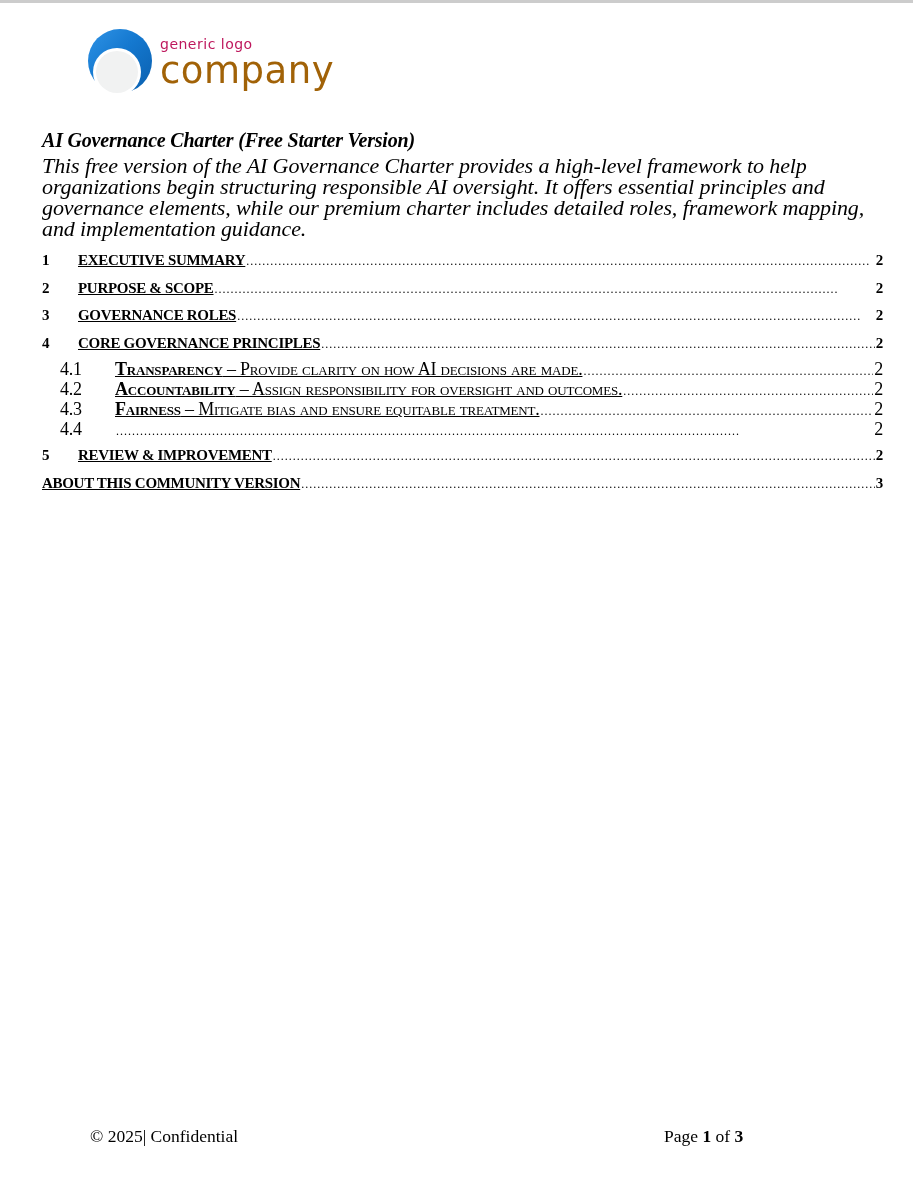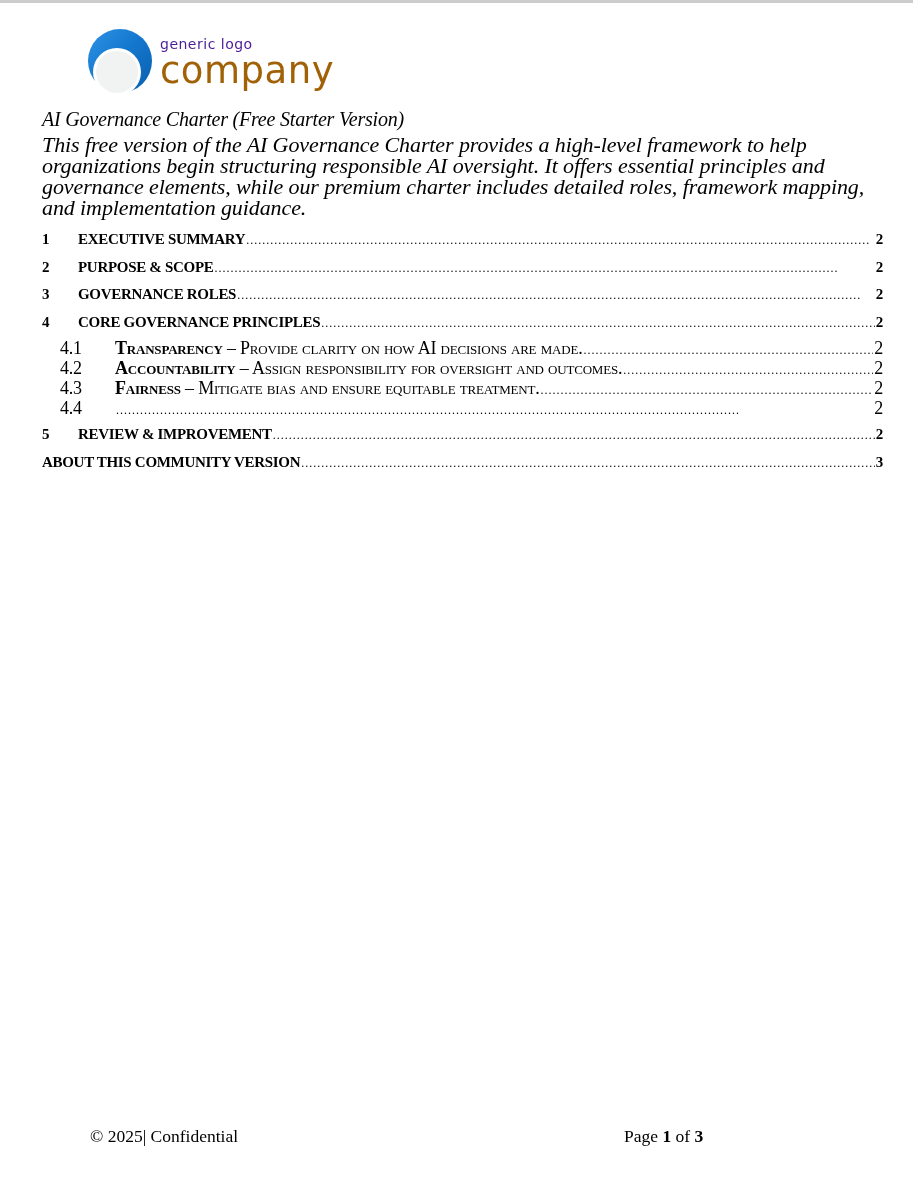--- a/index.html
+++ b/index.html
@@ -53,37 +53,37 @@
     box-shadow: 0 0 0 3px #ffffff;
   }
   .logo-text {
     margin-left: 8px;
     line-height: 1;
     font-family: "DejaVu Sans", "Liberation Sans", sans-serif;
   }
   .logo-tagline {
     display: block;
     font-size: 14px;
-    color: #4c1d95;
+    color: #be185d;
     letter-spacing: 0.5px;
     margin-top: 8px;
   }
   .logo-name {
     display: block;
     font-size: 37px;
     color: #a16207;
     letter-spacing: 0.5px;
     margin-top: 1px;
   }
 
   
   .doc-title {
-    margin-top: 13px;
+    margin-top: 34px;
     font-size: 20px;
-    font-weight: normal;
+    font-weight: bold;
     font-style: italic;
     letter-spacing: -0.2px;
   }
   .doc-intro {
     margin-top: 3px;
     font-size: 22px;
     font-style: italic;
     line-height: 21px;
     letter-spacing: -0.1px;
   }
@@ -116,21 +116,21 @@
     line-height: 15px;
     letter-spacing: -0.2px;
     margin-bottom: 3px;
   }
   .toc-row.sub .toc-indent { flex: 0 0 18px; }
   .toc-row.sub .toc-num { flex: 0 0 55px; font-variant: normal; }
   .toc-row.sub .toc-label { font-variant: small-caps; }
   .toc-row.sub .term { font-weight: bold; }
   .toc-row.first-sub { margin-top: 1px; }
   .toc-row.after-subs { margin-top: 8px; }
-  .toc-label { flex: 0 0 auto; }
+  .toc-label { flex: 0 0 auto; text-decoration: underline; }
   .leader {
     flex: 1 1 auto;
     overflow: hidden;
     font-weight: normal;
     font-variant: normal;
     margin: 0 1px;
     min-width: 10px;
   }
   .leader::after {
     content: ". . . . . . . . . . . . . . . . . . . . . . . . . . . . . . . . . . . . . . . . . . . . . . . . . . . . . . . . . . . . . . . . . . . . . . . . . . . . . . . . . . . . . . . . . . . . . . . . . . . . . . . . . . . . . . . . . . . . . . . . . . . . . . . . . . . . . . . . . . . . . . . . . . . . . . . . . . . .";
@@ -149,21 +149,21 @@
     height: 28px;
     font-size: 17.5px;
   }
   .footer-copyright {
     position: absolute;
     left: 90px;
     top: 0;
   }
   .footer-page {
     position: absolute;
-    left: 624px;
+    left: 664px;
     top: 0;
   }
   .footer-page .pg-num { font-weight: bold; }
 </style>
 </head>
 <body>
 
 <div class="page">
   <div class="content">
 

